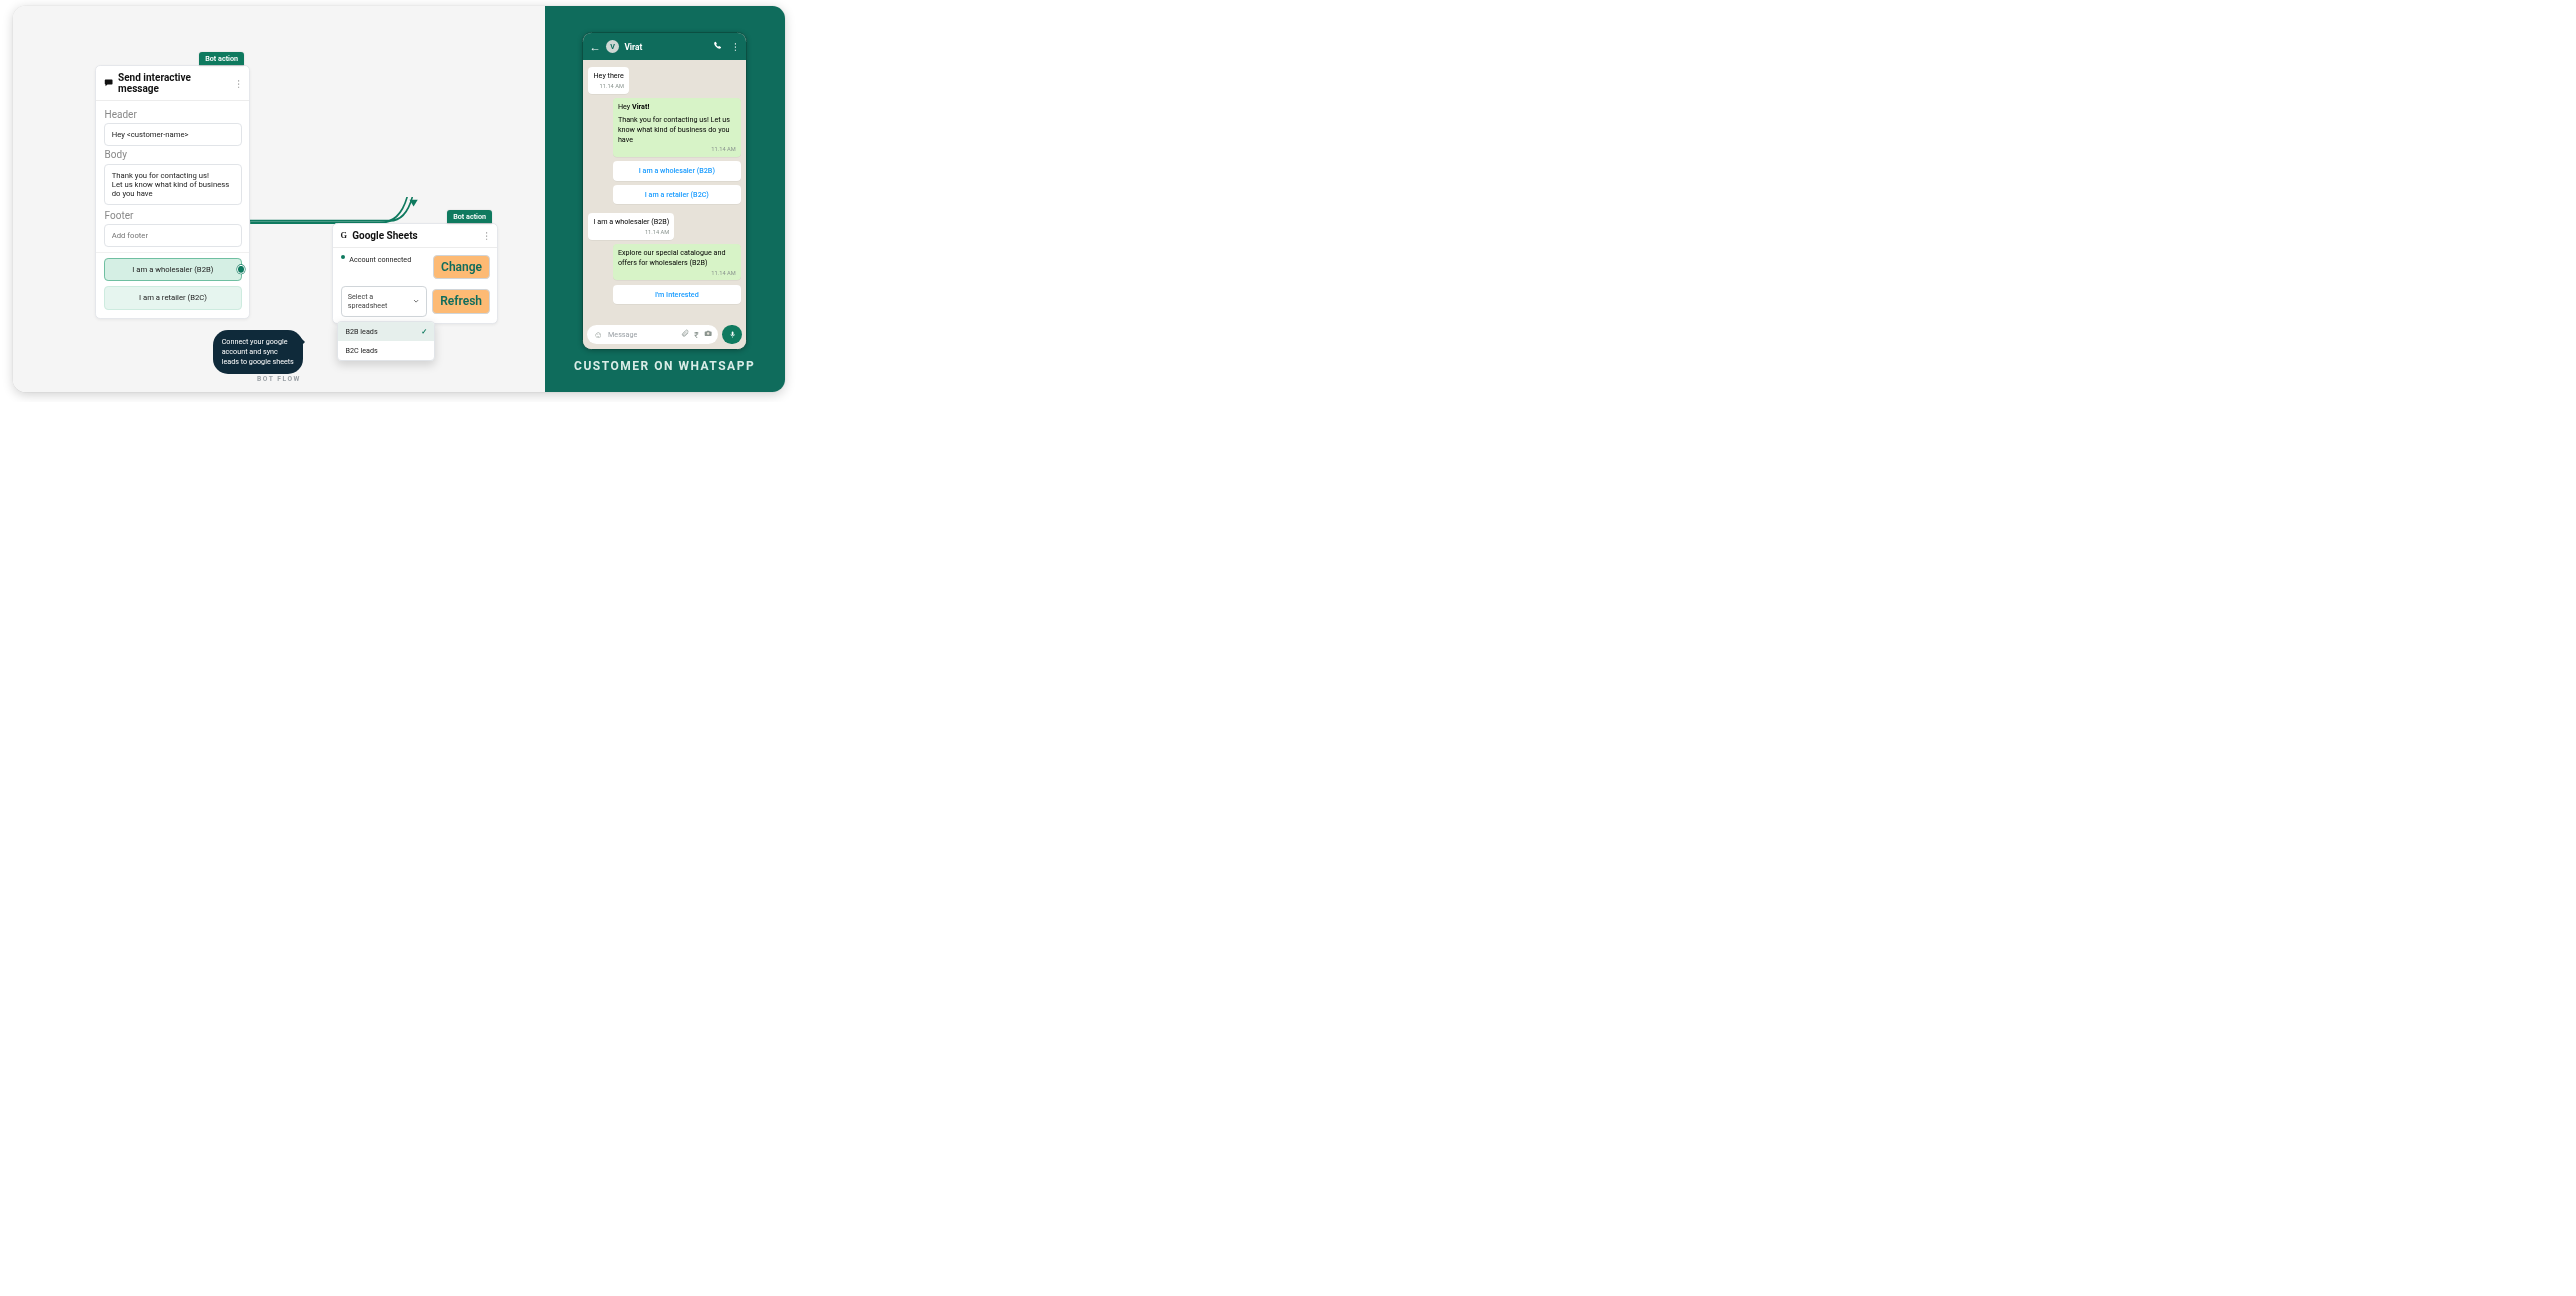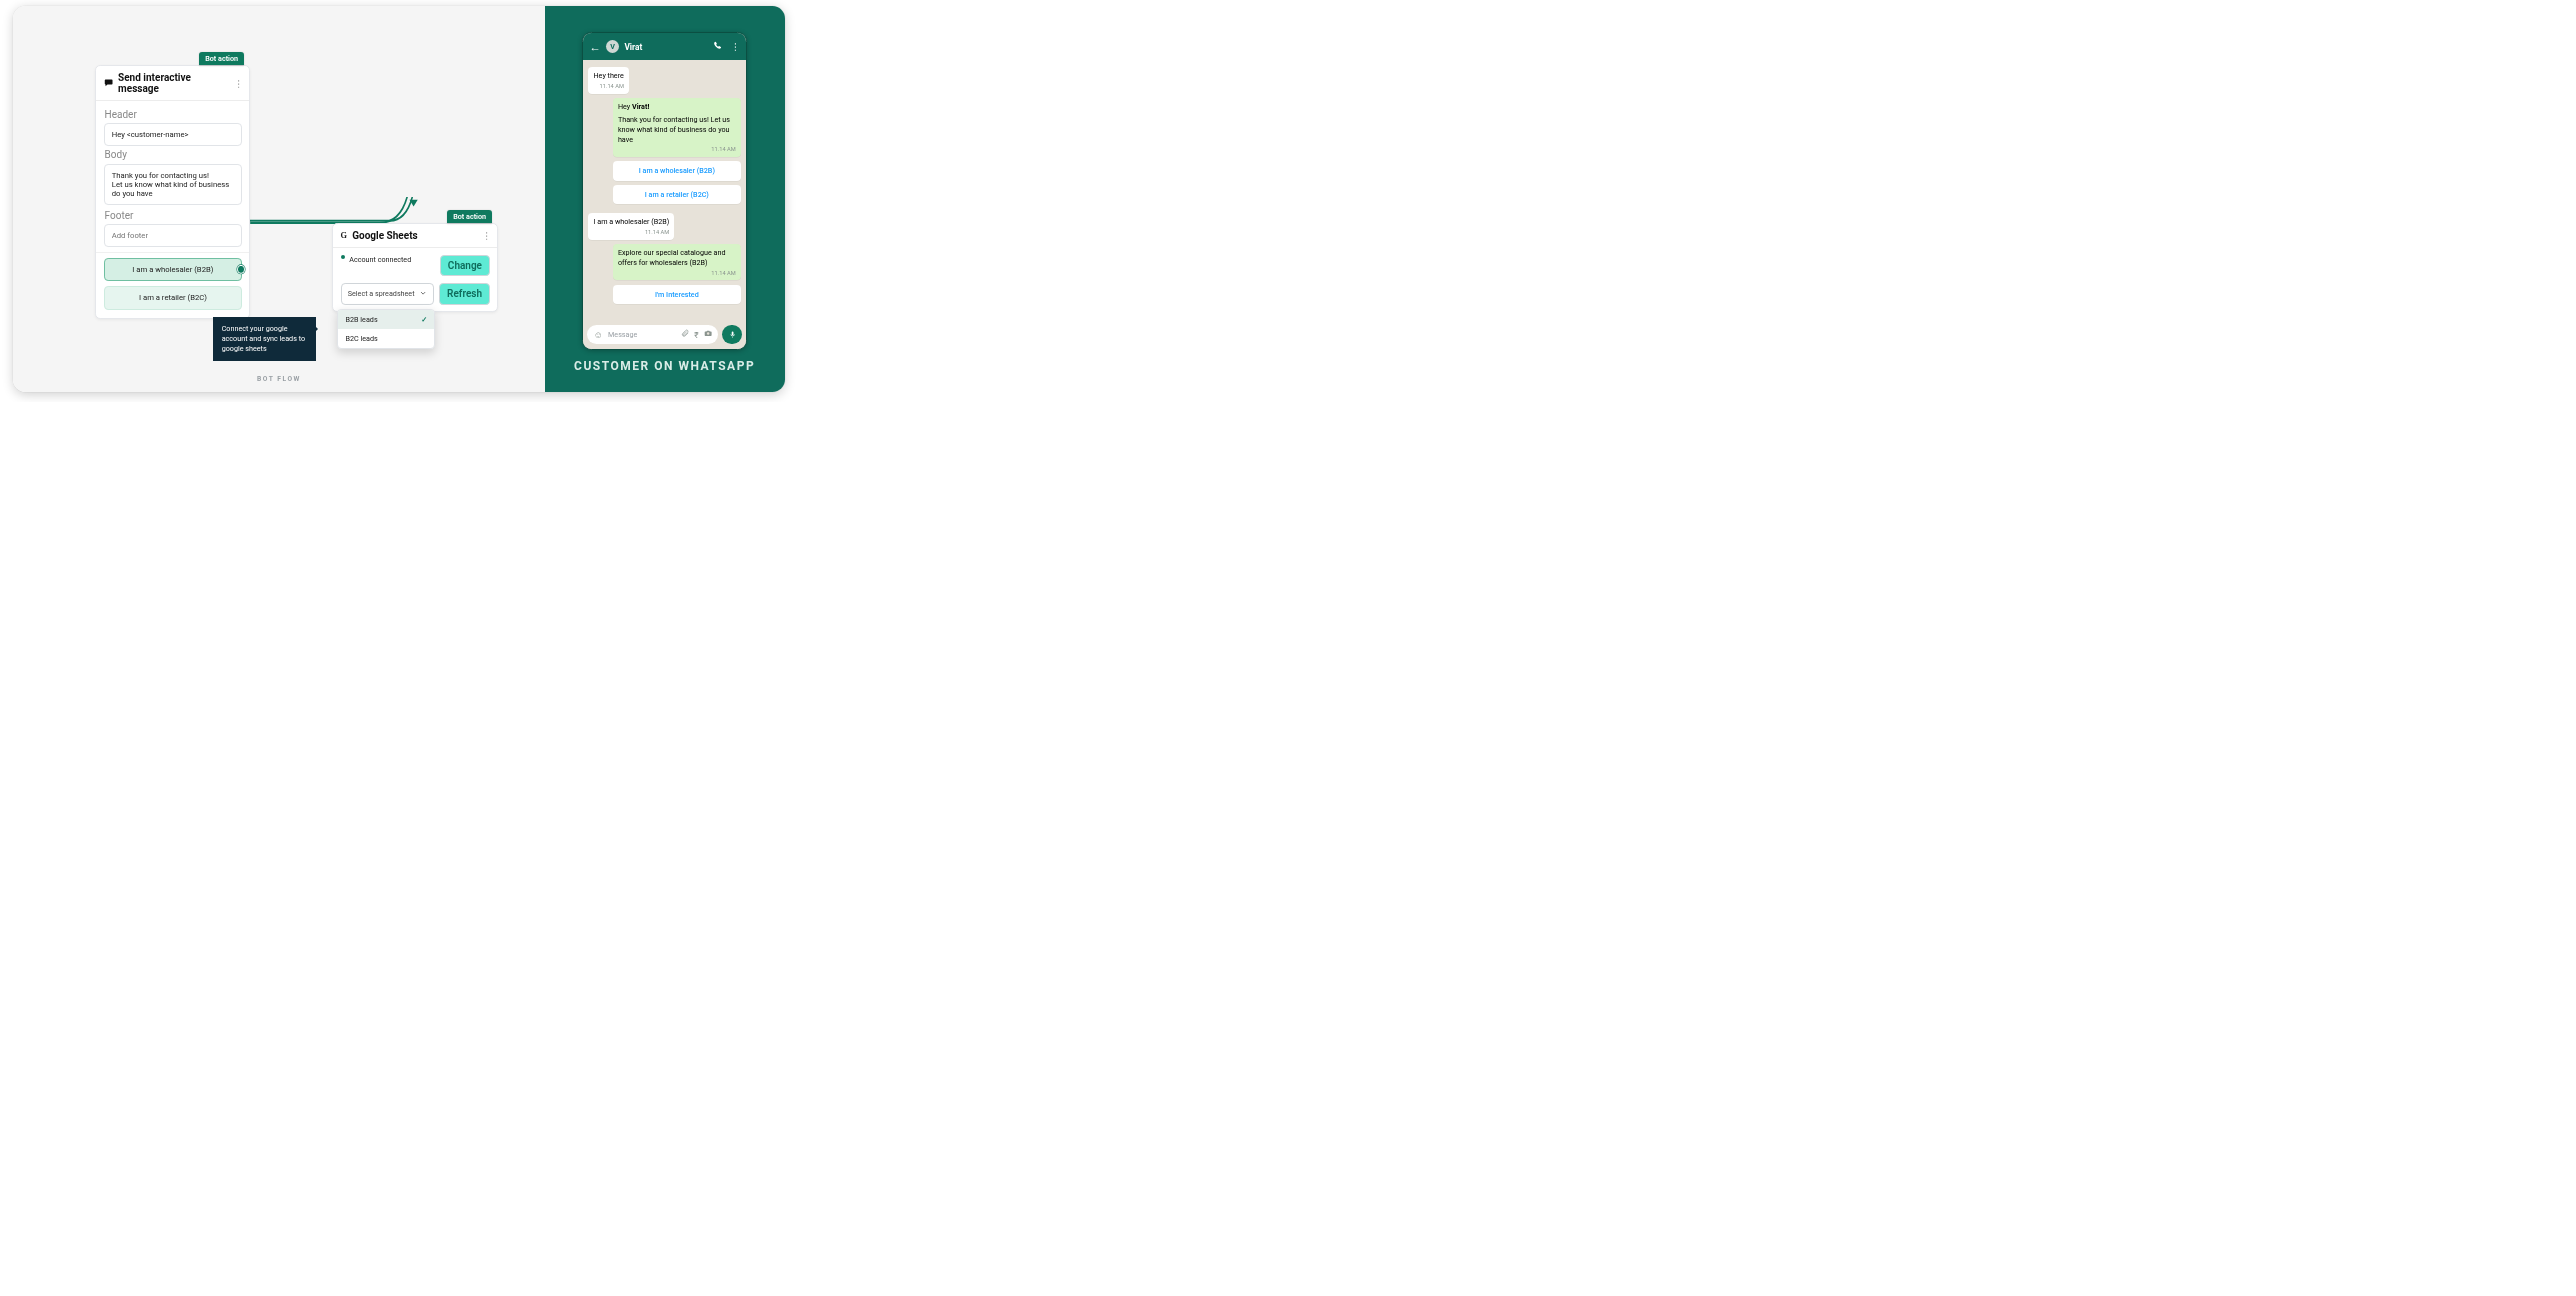--- a/index.html
+++ b/index.html
@@ -122,22 +122,22 @@
   }
   .card1 { left: 82px; top: 59px; width: 155px; }
   .card1 .card-body { padding-bottom: 4.1px; }
   .card1 .options-wrap { padding: 5.2px 7.2px 3.1px 7.2px; border-top: 0.5px solid #f0f0f0; }
 
   .card2 { left: 319px; top: 217px; width: 166px; }
   .status-row { display:flex; align-items:flex-start; gap:4.1px; padding: 7.2px 7.2px 2.1px 7.2px; }
   .status-dot { width:4.6px; height:4.6px; border-radius:50%; background:#0f7a5f; }
   .status-text { font-size:7.2px; color:#222; flex:1; }
   .mini-btn {
-    background:#5eead4; border:0.5px solid #d0d5d9; border-radius:4.1px;
-    padding: 4.1px 7.2px; font-size:10px; color:#0f6c5c; font-weight:600;
+    background:#fdba74; border:0.5px solid #d0d5d9; border-radius:4.1px;
+    padding: 4.1px 7.2px; font-size:12px; color:#0f6c5c; font-weight:600;
     font-family:inherit; cursor:pointer;
   }
   .select-row { display:flex; align-items:center; gap:5.2px; padding: 5.2px 7.2px 6.2px 7.2px; }
   .select {
     position: relative;
     flex:1; background:#fff; border:0.5px solid #d0d5d9; border-radius:4.1px;
     padding: 5.2px 6.2px; font-size:7.2px; color:#444; cursor:pointer;
     display:flex; align-items:center; justify-content:space-between;
   }
   .chev { display:inline-block; transform: rotate(0deg); }
@@ -149,23 +149,23 @@
     overflow:hidden; z-index:5;
   }
   .dropdown .item {
     padding: 5.2px 7.2px; font-size:7.2px; color:#222; cursor:pointer;
     display:flex; align-items:center; justify-content:space-between;
   }
   .dropdown .item.sel { background:#e6efec; }
   .check { color:#0f7a5f; font-weight:900; }
 
   .tooltip {
-    position:absolute; left:200px; top:311px; width:103px;
+    position:absolute; left:200px; top:324px; width:90px;
     background:#0f2a3a; color:#fff; font-size:7.2px;
-    padding: 7.2px 8.3px; border-radius: 0;
+    padding: 7.2px 8.3px; border-radius: 15px;
     line-height: 1.35;
   }
   .tooltip::after{
     content:""; position:absolute; right:-6.2px; top:7.2px;
     border:5.2px solid transparent; border-left-color:#0f2a3a;
   }
 
   .edge {
     position:absolute; left:232px; top:191px; width:181px; height:39px;
     pointer-events:none;

